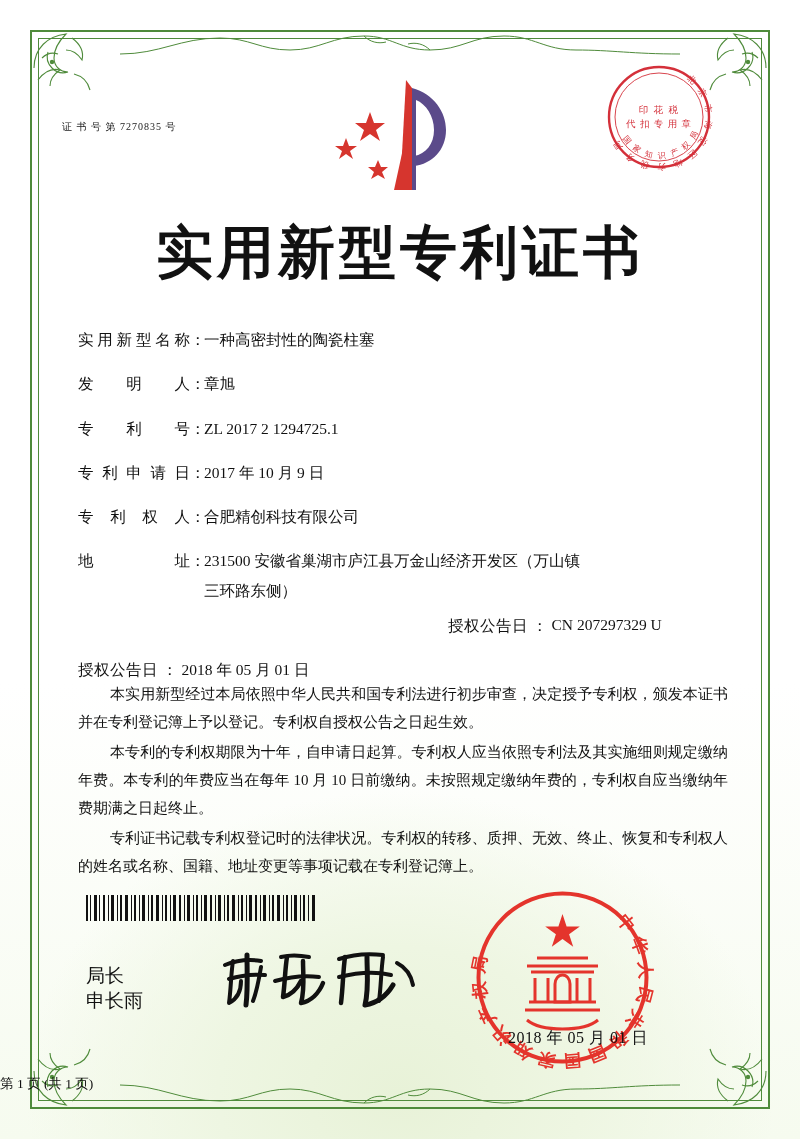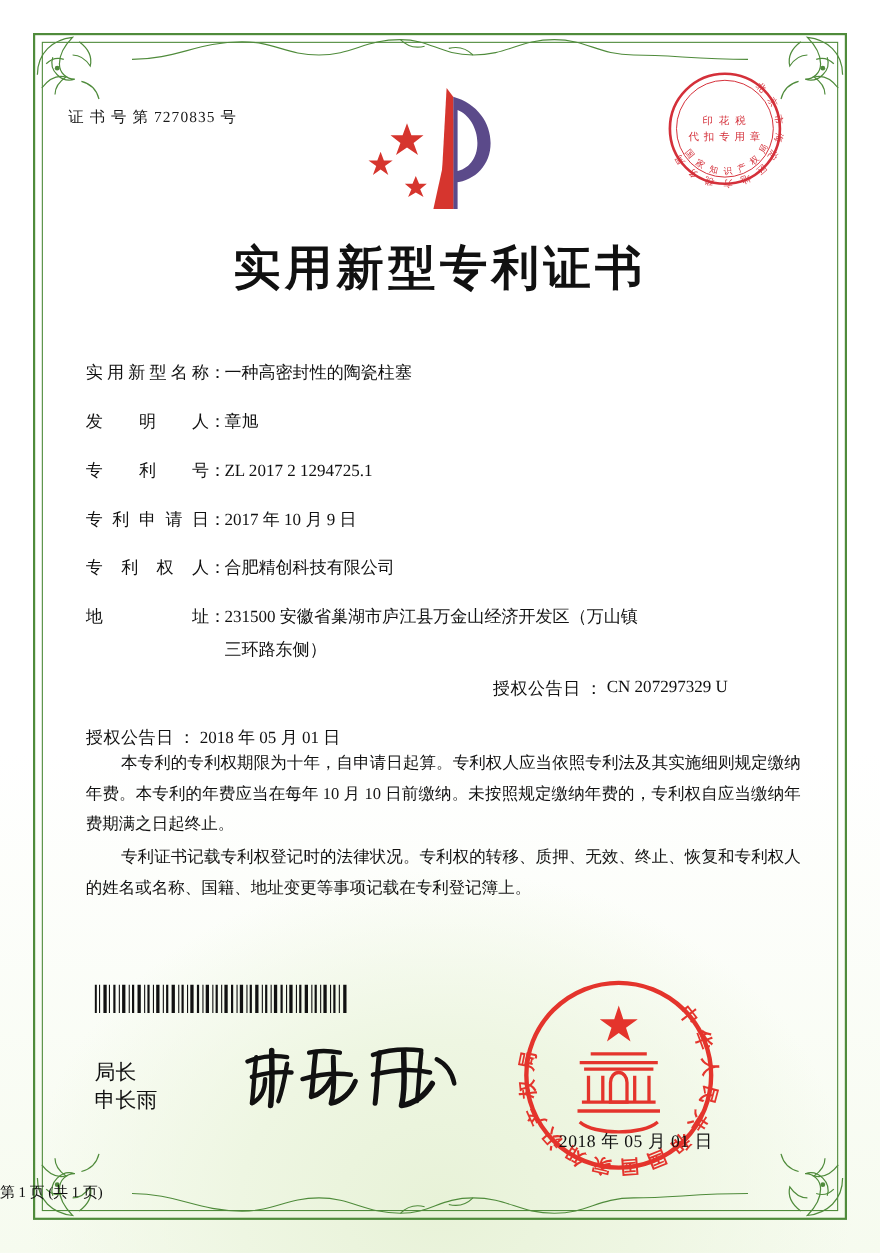--- a/index.html
+++ b/index.html
@@ -30,36 +30,36 @@
   .c-tl{left:28px;top:28px;}
   .c-tr{right:28px;top:28px;transform:scaleX(-1);}
   .c-bl{left:28px;bottom:28px;transform:scaleY(-1);}
   .c-br{right:28px;bottom:28px;transform:scale(-1,-1);}
   .edge-top{position:absolute;left:120px;right:120px;top:28px;height:34px;color:#4f8b3b;}
   .edge-bottom{position:absolute;left:120px;right:120px;bottom:28px;height:34px;color:#4f8b3b;transform:scaleY(-1);}
   .edge-top svg,.edge-bottom svg{width:100%;height:100%;display:block;}
 
   
   .cert-no{
-    position:absolute;left:62px;top:98px;
-    font-size:14px;letter-spacing:1px;color:#1a1a1a;
+    position:absolute;left:62px;top:120px;
+    font-size:10px;letter-spacing:1px;color:#1a1a1a;
     font-family:"Liberation Serif", serif;
   }
   .logo{position:absolute;left:330px;top:78px;width:130px;height:115px;}
   .logo svg{width:100%;height:100%;}
 
   .seal-tax{
     position:absolute;right:82px;top:58px;width:118px;height:118px;
   }
   .seal-tax svg{width:100%;height:100%;}
 
   .title{
     position:absolute;left:0;right:0;top:215px;
     text-align:center;
-    font-size:43px;font-weight:bold;letter-spacing:4px;
+    font-size:57px;font-weight:bold;letter-spacing:4px;
     color:#111;
     font-family:"Liberation Serif", serif;
   }
 
   
   .fields{
     position:absolute;left:78px;top:328px;right:70px;
     font-size:15.5px;color:#111;
   }
   .frow{display:flex;align-items:flex-start;margin-bottom:21px;line-height:1.5;}
@@ -296,20 +296,21 @@
       </div>
       <div class="right">
         <span class="rlabel">授权公告日</span>
         <span class="rsep">：</span>
         <span>CN 207297329 U</span>
       </div>
     </div>
   </div>
 
   <div class="body-text">
+    <p>本实用新型经过本局依照中华人民共和国专利法进行初步审查，决定授予专利权，颁发本证书并在专利登记簿上予以登记。专利权自授权公告之日起生效。</p>
     <p>本专利的专利权期限为十年，自申请日起算。专利权人应当依照专利法及其实施细则规定缴纳年费。本专利的年费应当在每年 10 月 10 日前缴纳。未按照规定缴纳年费的，专利权自应当缴纳年费期满之日起终止。</p>
     <p>专利证书记载专利权登记时的法律状况。专利权的转移、质押、无效、终止、恢复和专利权人的姓名或名称、国籍、地址变更等事项记载在专利登记簿上。</p>
   </div>
 
   <div class="barcode">
     <svg viewBox="0 0 230 26" preserveAspectRatio="none">
       <g fill="#111">
         <rect x="0" y="0" width="2" height="26"></rect>
           <rect x="4" y="0" width="1" height="26"></rect>
         <rect x="8" y="0" width="3" height="26"></rect>

